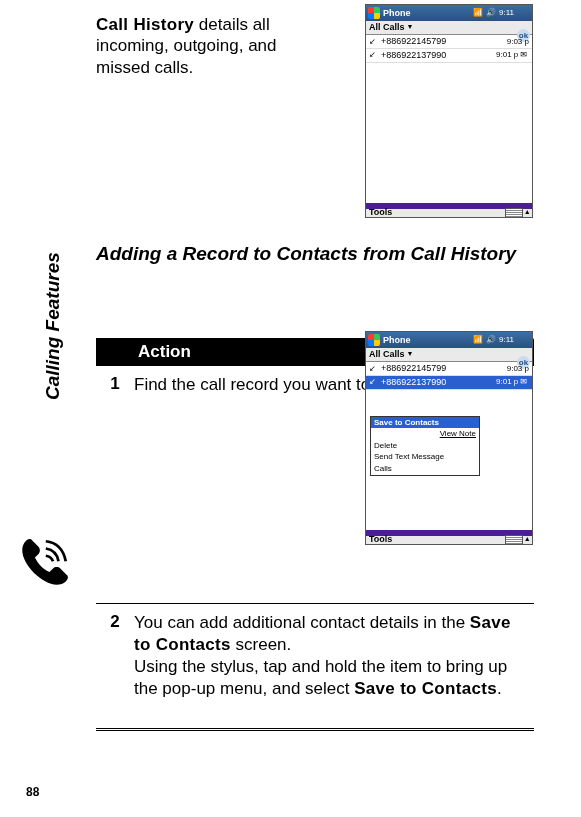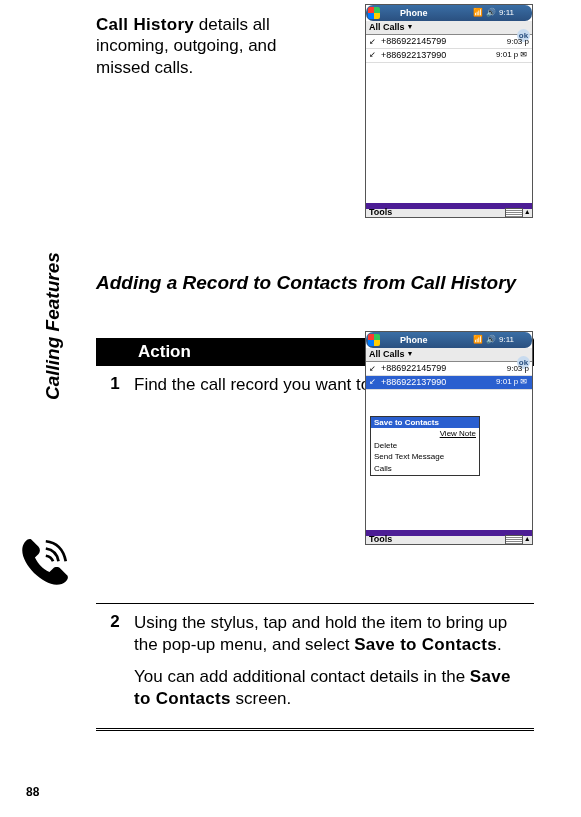--- a/index.html
+++ b/index.html
@@ -61,22 +61,21 @@
     font-family: Tahoma, Arial, sans-serif;
     line-height: 1.2;
   }
   .pda .titlebar {
     display: flex;
     align-items: center;
     background: linear-gradient(#3a6ea5, #2a5080);
     color: #fff;
     height: 16px;
     padding: 0 2px;
-    gap: 20px;
-    border-radius: 7px;
+    gap: 3px;
   }
   .pda .winflag {
     width: 12px; height: 12px;
     background:
       linear-gradient(#ff3b30, #ff3b30) 0 0/6px 6px no-repeat,
       linear-gradient(#34c759, #34c759) 6px 0/6px 6px no-repeat,
       linear-gradient(#007aff, #007aff) 0 6px/6px 6px no-repeat,
       linear-gradient(#ffcc00, #ffcc00) 6px 6px/6px 6px no-repeat;
     border-radius: 2px;
   }
@@ -156,21 +155,21 @@
   }
   .pda .bottombar .up { font-size: 7px; margin-left: 2px; }
 
   .pda.first { left: 365px; top: 4px; }
   .pda.second { left: 365px; top: 331px; }
 
   
   .heading {
     position: absolute;
     left: 96px;
-    top: 272px;
+    top: 243px;
     font-style: italic;
     font-weight: bold;
     font-size: 19px;
   }
 
   
   .action-table {
     position: absolute;
     left: 96px;
     top: 298px;
@@ -275,25 +274,25 @@
   <div class="trow first">
     <div class="num">1</div>
     <div class="cell">
       <span>Find the call record you want to add to </span><span class="bold-inline">Contacts</span><span>.</span>
     </div>
   </div>
 
   <div class="trow last">
     <div class="num">2</div>
     <div class="cell">
+      <div>
+        <span>You can add additional contact details in the </span><span class="bold-inline">Save to Contacts</span><span> screen.</span>
+      </div>
       <div style="margin-bottom:10px;">
         <span>Using the stylus, tap and hold the item to bring up the pop-up menu, and select </span><span class="bold-inline">Save to Contacts</span><span>.</span>
-      </div>
-      <div>
-        <span>You can add additional contact details in the </span><span class="bold-inline">Save to Contacts</span><span> screen.</span>
       </div>
     </div>
   </div>
 </div>
 
 <div class="pda second">
   <div class="titlebar">
     <span class="winflag"></span>
     <span class="title-text">Phone</span>
     <span class="title-icons">

